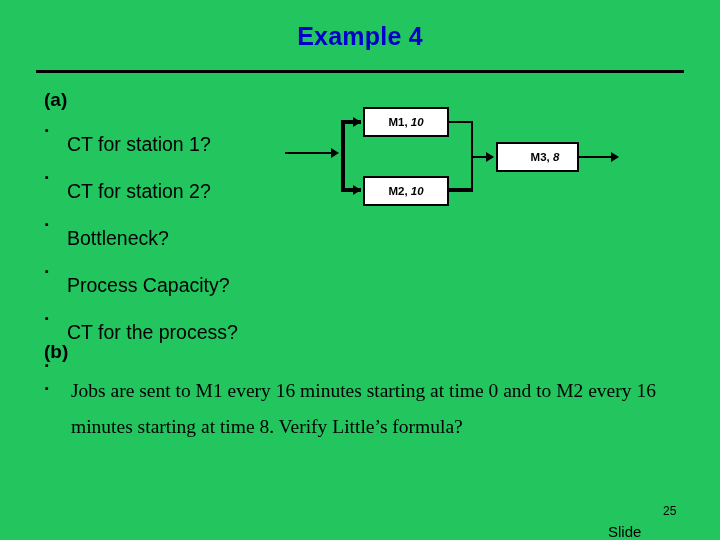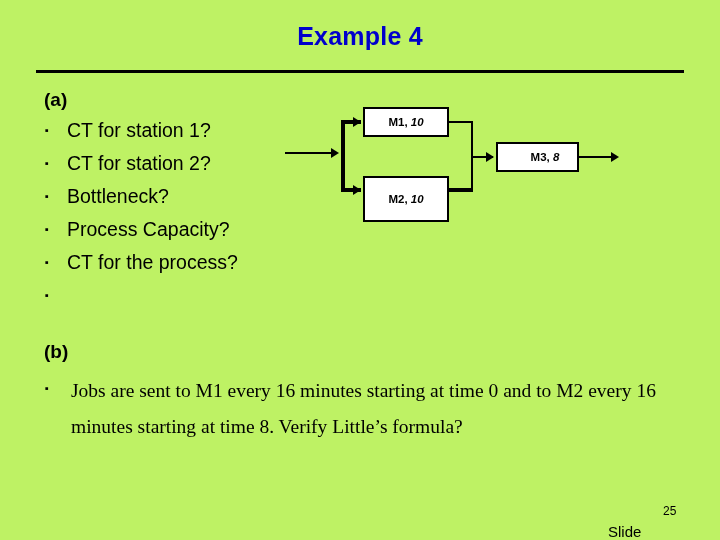--- a/index.html
+++ b/index.html
@@ -12,21 +12,21 @@
     background: #ffffff;
     font-family: "Liberation Sans", sans-serif;
     overflow: hidden;
     position: relative;
   }
   .slide {
     position: absolute;
     left: 0; top: 0;
     width: 720px;
     height: 540px;
-    background: #bef264;
+    background: #22c55e;
   }
 
   
   .title {
     position: absolute;
     left: 0;
     top: 22px;
     width: 720px;
     text-align: center;
     color: #0000cc;
@@ -72,20 +72,21 @@
     line-height: 31px;
     color: #000000;
     text-align: left;
     padding-left: 1px;
   }
   .bullet-text {
     font-size: 19.5px;
     line-height: 31px;
     color: #000000;
     white-space: nowrap;
+    margin-top: 14px;
   }
 
   
   .sec-b-label {
     position: absolute;
     left: 44px;
     top: 341px;
     font-size: 19px;
     font-weight: bold;
     color: #000000;
@@ -155,21 +156,21 @@
     font-weight: bold;
     color: #000000;
     white-space: nowrap;
     font-family: "Liberation Sans", sans-serif;
   }
   .proc-label .tm {
     font-style: italic;
     font-weight: bold;
   }
   .box-m1 { left: 78px; top: 7px;  width: 86px; height: 30px; }
-  .box-m2 { left: 78px; top: 76px; width: 86px; height: 46px; }
+  .box-m2 { left: 78px; top: 76px; width: 86px; height: 30px; }
   .box-m3 { left: 211px; top: 42px; width: 83px; height: 30px; padding-left: 15px; }
 
   .ln {
     position: absolute;
     background: #000000;
   }
   
   .ln-thin-h { height: 2px; }
   .ln-thin-v { width: 2px; }
   

